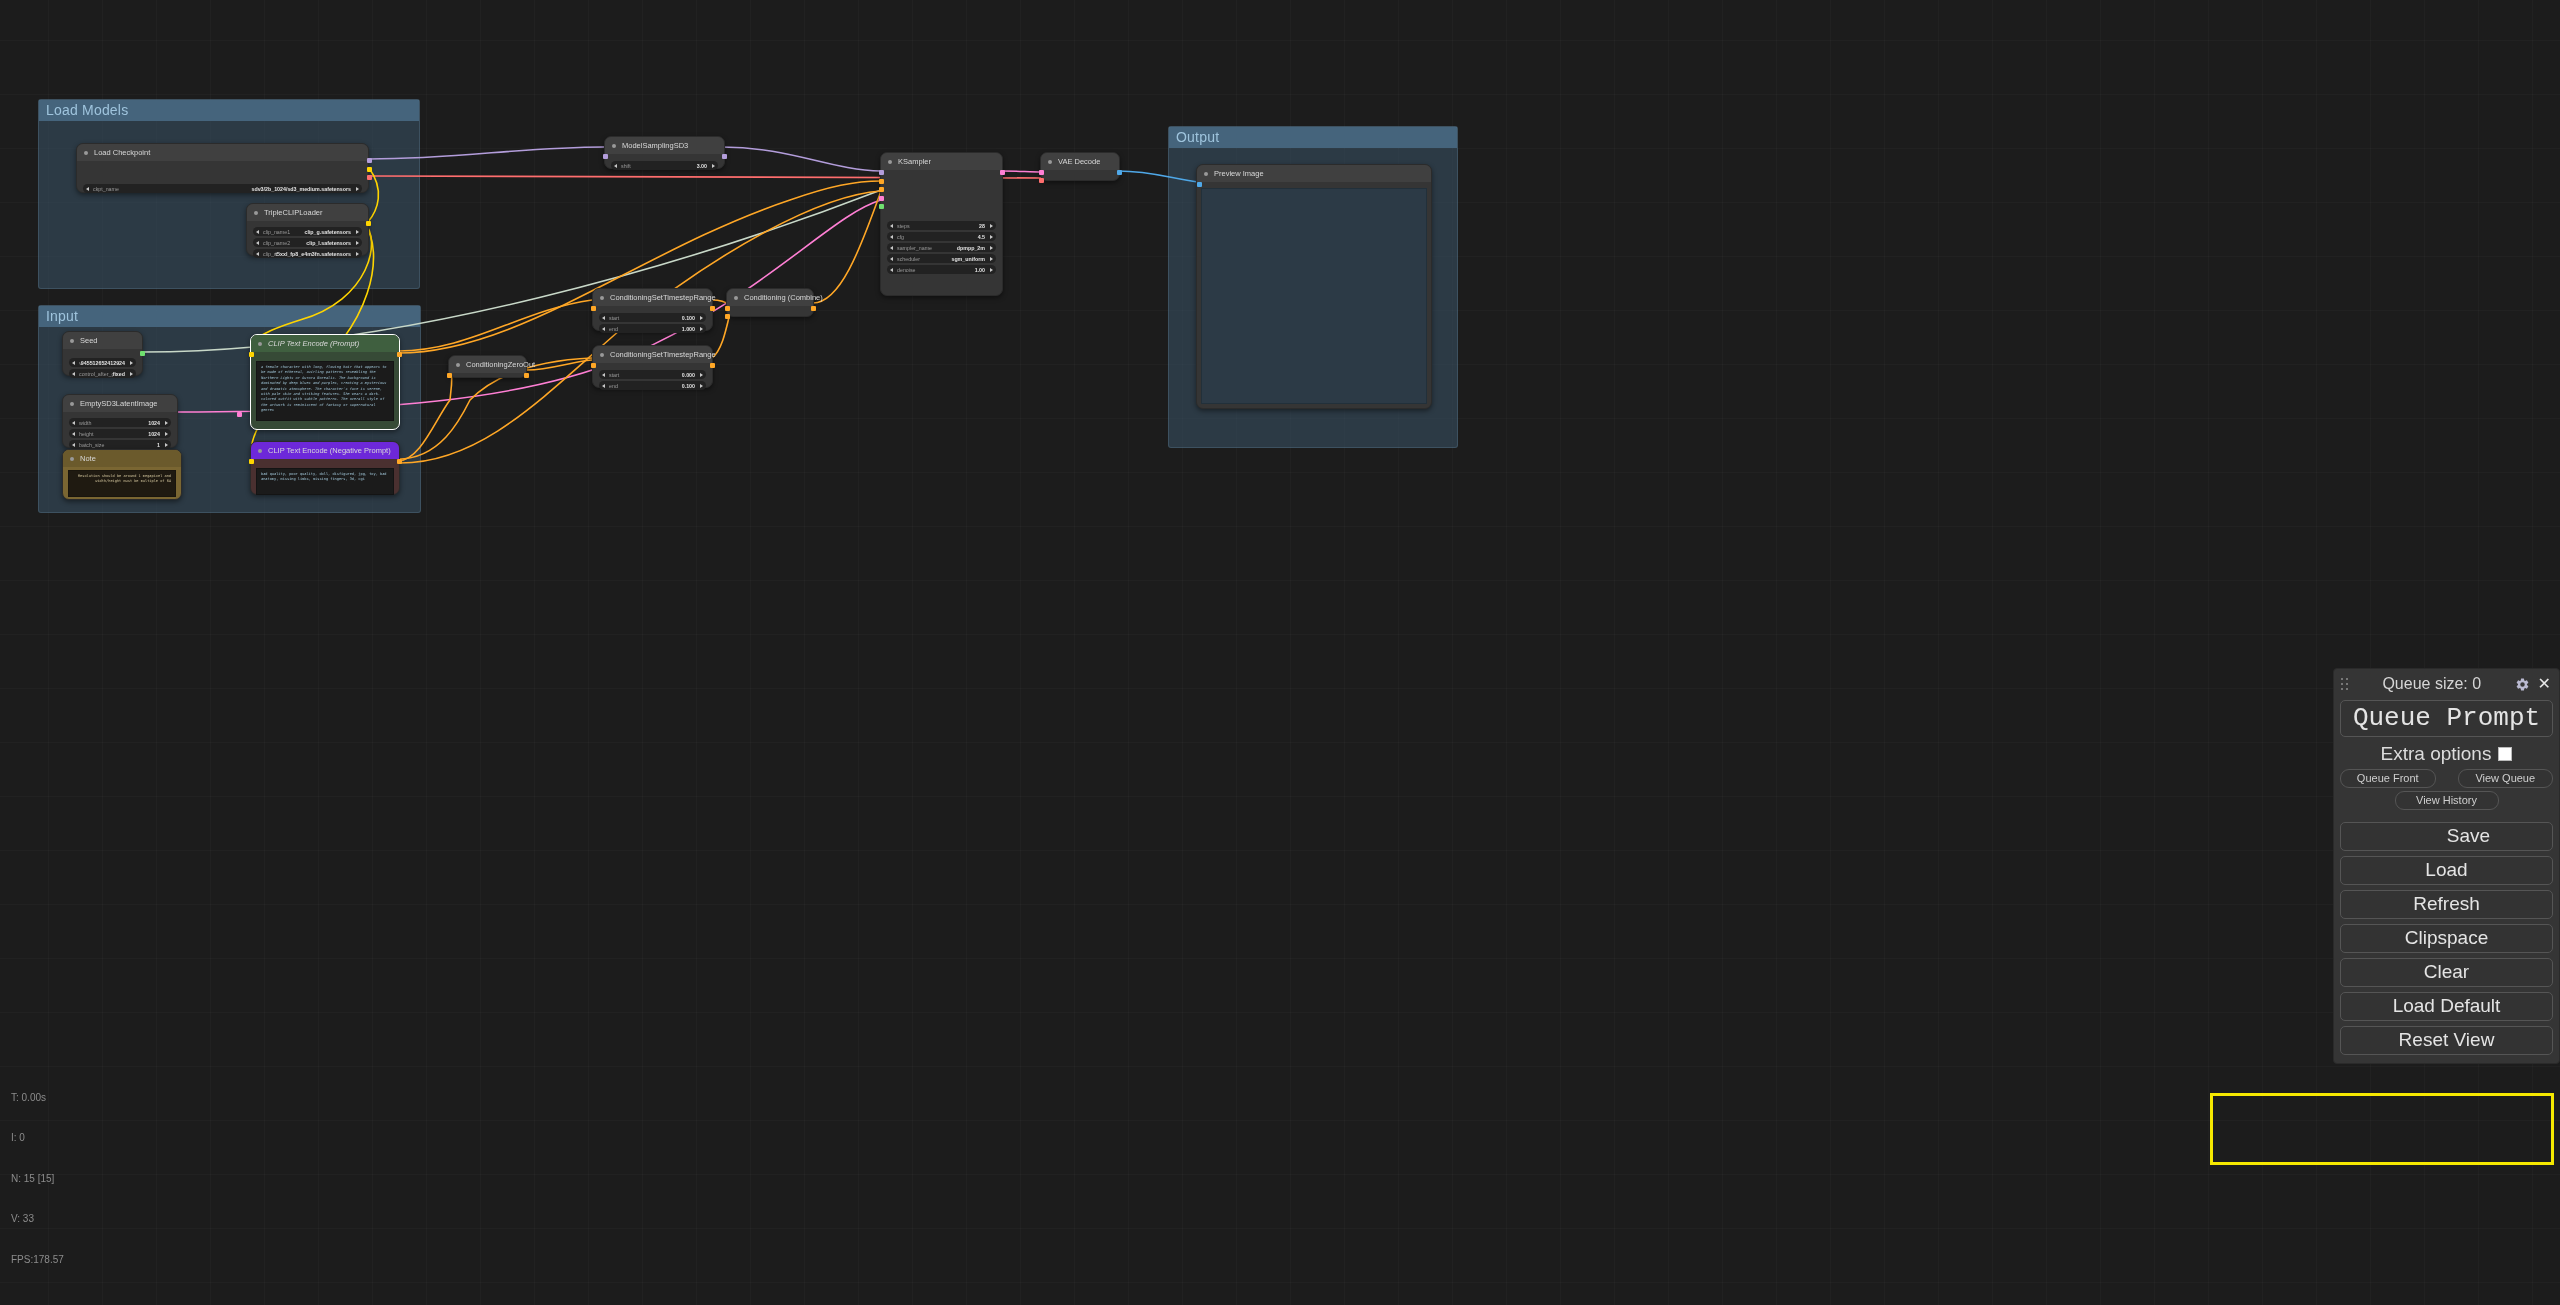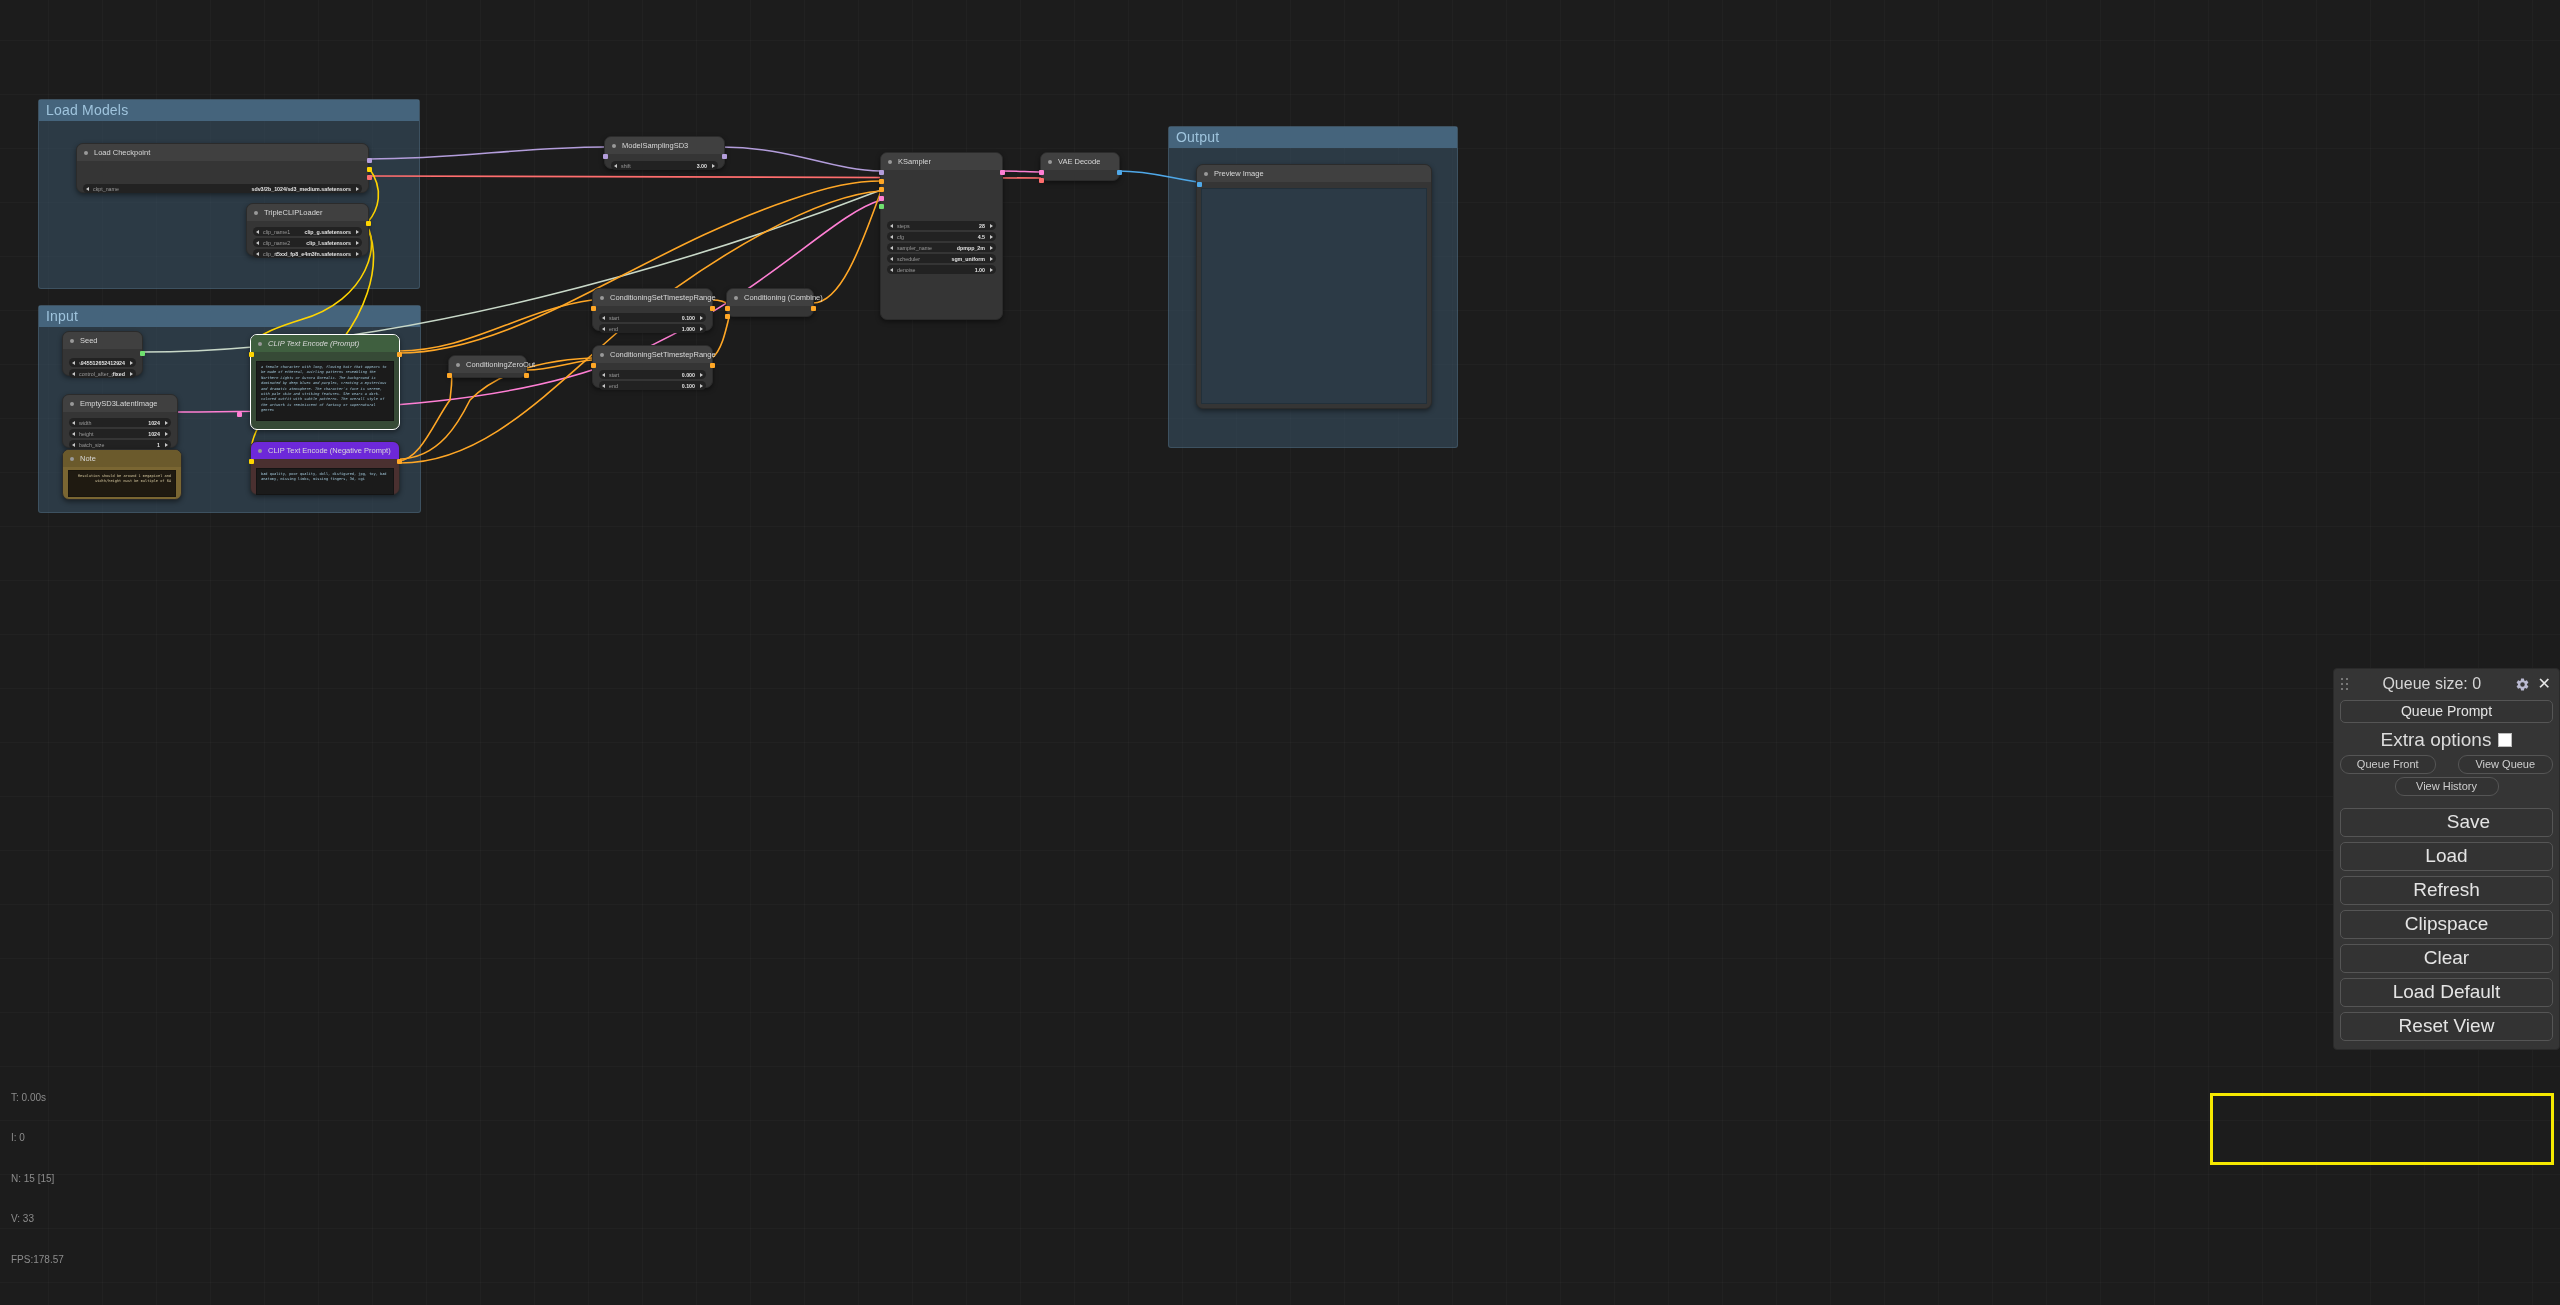--- a/index.html
+++ b/index.html
@@ -181,21 +181,21 @@
     background: #333333;
     border: 1px solid #555;
     border-radius: 5px;
     color: #e4e4e4;
     font-size: 19px;
     text-align: center;
     padding: 2px 0 3px 0;
     margin: 5px 0 0 0;
     font-family: "Liberation Sans", sans-serif;
   }
-  .btn.big { font-size: 14px; }
+  .btn.big { font-size: 26px; font-family: Liberation Mono, monospace; }
   #extra-row {
     display: flex; align-items: center; justify-content: center;
     gap: 7px; margin: 6px 0 4px 0; font-size: 19px; color: #dcdcdc;
   }
   .checkbox {
     width: 14px; height: 14px; background: #fff; border: 1px solid #bbb;
     display: inline-block;
   }
   .small-row { display: flex; gap: 22px; margin-top: 2px; }
   .btn-sm {
@@ -482,21 +482,21 @@
     <div class="node-header">
       <span class="dot"></span>
       <span>Conditioning (Combine)</span>
     </div>
     <div class="node-body" style="padding:0;"></div>
     <div class="port sq" style="left:-2px; top:17px; background:#ffa726;"></div>
     <div class="port sq" style="left:-2px; top:25px; background:#ffa726;"></div>
     <div class="port sq" style="left:84px; top:17px; background:#ffa726;"></div>
   </div>
 
-  <div class="node" style="left:880px; top:152px; width:123px; height:168px;">
+  <div class="node" style="left:880px; top:152px; width:123px; height:144px;">
     <div class="node-header">
       <span class="dot"></span>
       <span>KSampler</span>
     </div>
     <div class="node-body" style="padding-top:51px;">
       <div class="widget">
         <span class="arrowL"></span>
         <span class="wname">steps</span>
         <span class="wval">28</span>
         <span class="arrowR"></span>

